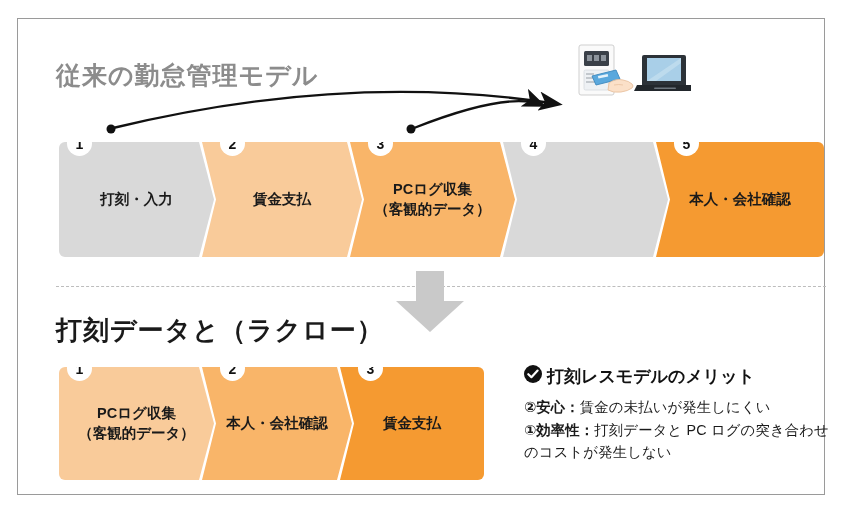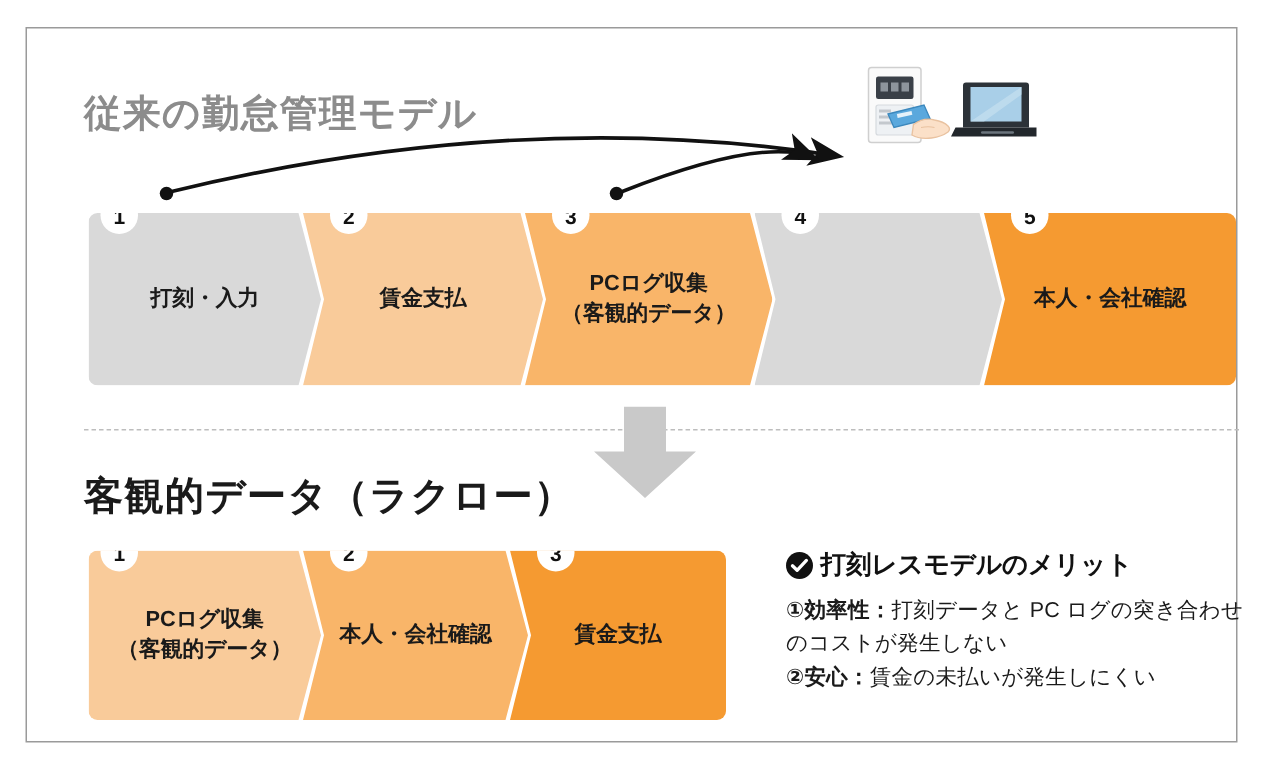--- a/index.html
+++ b/index.html
@@ -56,21 +56,21 @@
   
   .divider{
     position:absolute;left:38px;top:267px;width:770px;height:0;
     border-top:1.5px dashed #bdbdbd;
   }
   .down-arrow{position:absolute;left:372px;top:252px;}
 
   
   .merit{position:absolute;left:506px;top:346px;width:305px;}
   .merit-head{
-    display:flex;align-items:center;gap:5px;
+    display:flex;gap:5px;
     font-size:17px;font-weight:700;color:#111;margin-bottom:8px;
     white-space:nowrap;
   }
   .check-icon{flex:0 0 auto;display:block;}
   .merit-item{
     font-size:14.3px;color:#1a1a1a;line-height:1.55;margin-bottom:1px;
     letter-spacing:0.2px;
   }
   .merit-item b{font-weight:700;}
 
@@ -162,21 +162,21 @@
     </div>
   </div>
 
   <div class="divider"></div>
   <div class="down-arrow">
     <svg width="80" height="62" viewBox="0 0 80 62" xmlns="http://www.w3.org/2000/svg">
       <polygon points="26,0 54,0 54,30 74,30 40,61 6,30 26,30" fill="#c9c9c9"></polygon>
     </svg>
   </div>
 
-  <div class="title-new">客観的データ（ラクロー）</div>
+  <div class="title-new">打刻データと（ラクロー）</div>
 
   <div class="flow" id="flow-new">
     <div class="chev" style="left:0px;width:155px;background:#f9cb9a;
                 clip-path:polygon(0 0,140px 0,155px 50%,140px 100%,0 100%,0 100%);">
       <div class="num">1</div>
       <div class="ctext">PCログ収集
 （客観的データ）</div>
     </div>
     <div class="chev" style="left:143px;width:150px;background:#f9b569;
                 clip-path:polygon(0 0,135px 0,150px 50%,135px 100%,0 100%,14px 50%);">
@@ -193,21 +193,21 @@
   <div class="merit">
     <div class="merit-head">
       <svg class="check-icon" width="18" height="18" viewBox="0 0 18 18">
         <circle cx="9" cy="9" r="9" fill="#111"></circle>
         <path d="M4.3 9.2 L7.4 12.2 L13.6 5.6" fill="none" stroke="#fff" stroke-width="2.2" stroke-linecap="round" stroke-linejoin="round"></path>
       </svg>
       <span>打刻レスモデルのメリット</span>
     </div>
 
     <div class="merit-item">
+      <b>②</b><b>安心：</b><span>賃金の未払いが発生しにくい</span>
+    </div>
+
+    <div class="merit-item">
       <b>①</b><b>効率性：</b><span>打刻データと PC ログの突き合わせのコストが発生しない</span>
     </div>
-
-    <div class="merit-item">
-      <b>②</b><b>安心：</b><span>賃金の未払いが発生しにくい</span>
-    </div>
   </div>
 
 </div>
 
 </body></html>

